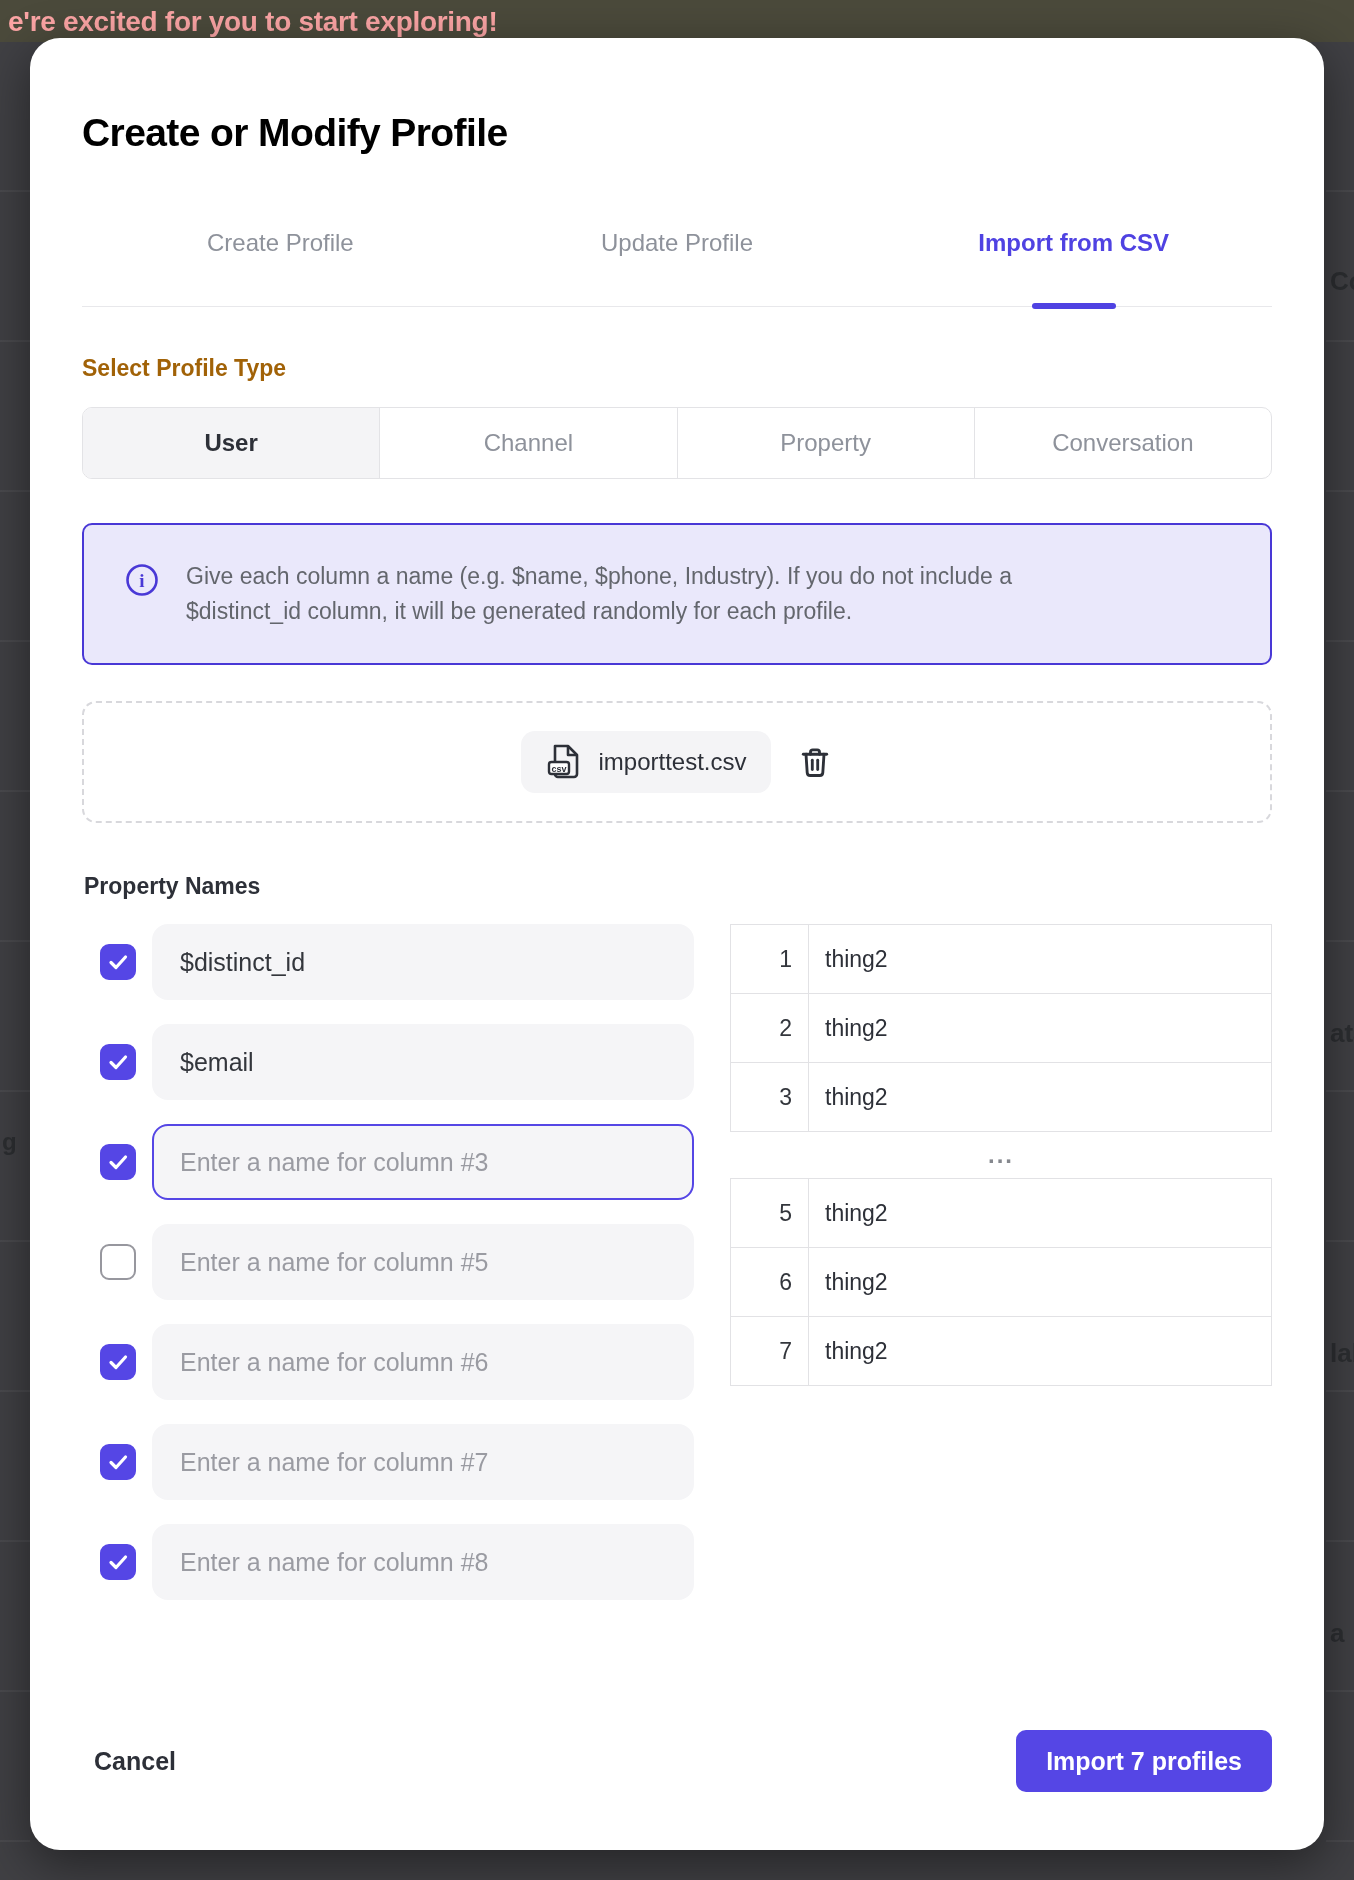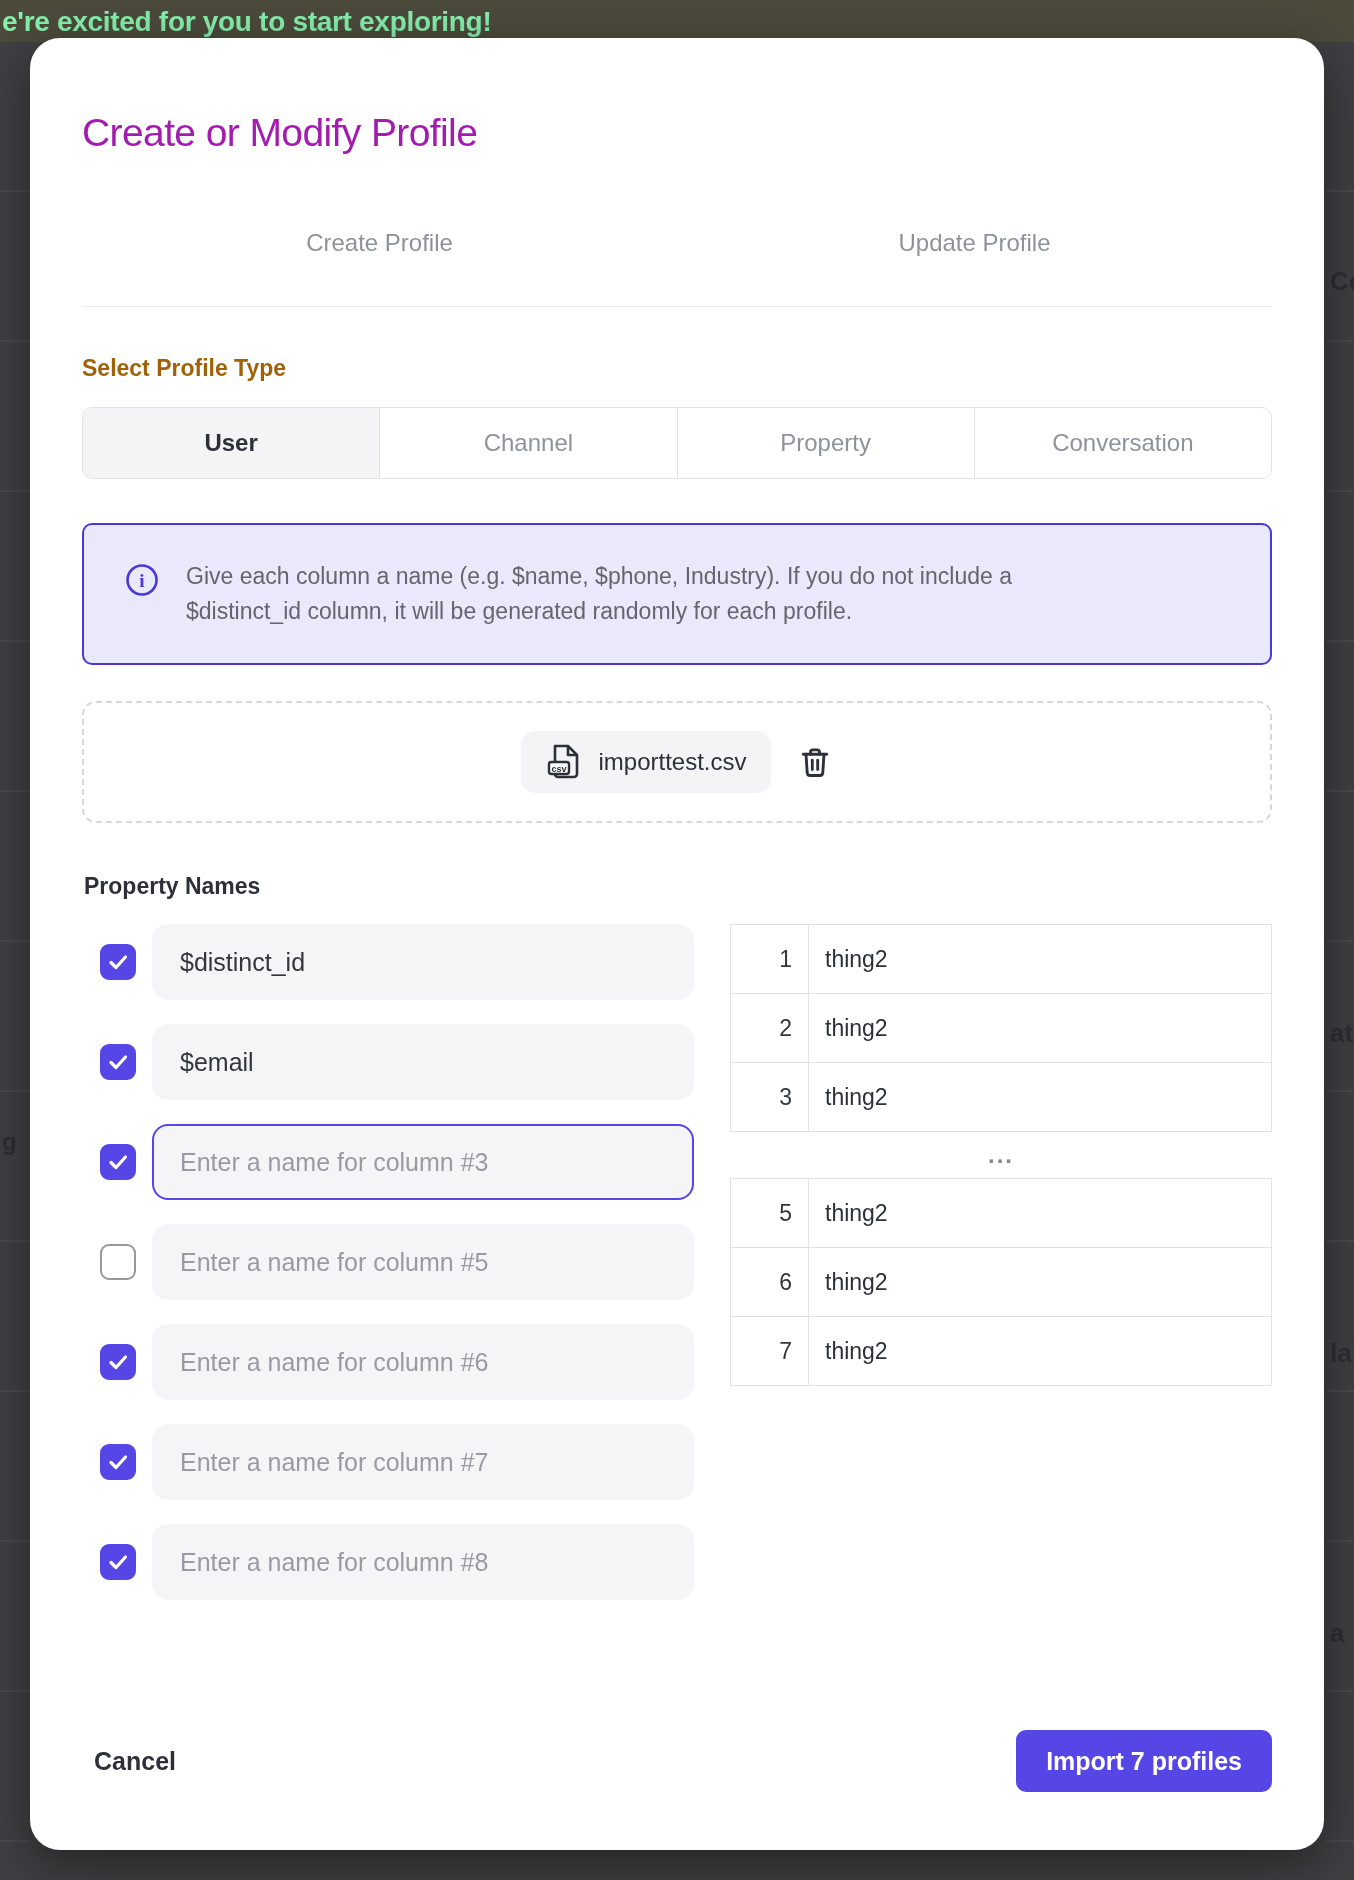--- a/index.html
+++ b/index.html
@@ -5,43 +5,43 @@
   html,body{margin:0;padding:0;}
   body{
     width:1354px;height:1880px;position:relative;overflow:hidden;
     background:#404044;
     font-family:"Liberation Sans",sans-serif;
     -webkit-font-smoothing:antialiased;
   }
   
   .banner{position:absolute;top:0;left:0;right:0;height:42px;background:#4b4a3b;}
   .banner span{
-    position:absolute;top:6px;left:2px;white-space:nowrap;
-    font-size:28px;font-weight:700;color:#86efac;letter-spacing:-0.3px;
+    position:absolute;top:6px;left:8px;white-space:nowrap;
+    font-size:28px;font-weight:700;color:#fca5a5;letter-spacing:-0.3px;
   }
   .sliver{
     position:absolute;top:42px;bottom:0;
     background:repeating-linear-gradient(to bottom,transparent 0 148px,rgba(255,255,255,0.05) 148px 150px);
   }
   .sliver.left{left:0;width:30px;}
   .sliver.right{right:0;width:28px;}
   .frag{position:absolute;color:#2c2e31;font-weight:700;font-size:26px;z-index:1;}
   .rf{left:1330px;}
   .rf0{top:266px}.rf1{top:1018px}.rf2{top:1338px}.rf3{top:1618px}
   .lf{left:2px;top:1128px;font-size:24px;}
 
   
   .modal{
     position:absolute;left:30px;top:38px;width:1294px;height:1812px;
     background:#ffffff;border-radius:30px;box-sizing:border-box;
     padding:0 52px;box-shadow:0 14px 50px rgba(0,0,0,.45);z-index:2;
   }
   h1.title{
-    margin:70px 0 0;font-size:39px;line-height:50px;font-weight:400;
-    color:#a21caf;letter-spacing:-0.6px;
+    margin:70px 0 0;font-size:39px;line-height:50px;font-weight:700;
+    color:#000000;letter-spacing:-0.6px;
   }
 
   
   .tabs{display:flex;margin-top:70px;border-bottom:1px solid #e8e8eb;}
   .tab{
     flex:1;text-align:center;font-size:24px;color:#8e929b;
     padding-bottom:48px;line-height:30px;position:relative;cursor:pointer;
   }
   .tab.active{color:var(--accent-tab,#4f42e2);font-weight:600;}
   .tab.active::after{
@@ -159,20 +159,21 @@
   </div>
 <span class="frag lf">g</span>
 
 <div class="modal">
 
   <h1 class="title">Create or Modify Profile</h1>
 
   <div class="tabs" id="tabs">
       <div class="tab">Create Profile</div>
       <div class="tab">Update Profile</div>
+      <div class="tab active">Import from CSV</div>
     </div>
 
   <div class="spt">Select Profile Type</div>
 
   <div class="seg" id="seg">
       <div class="seg-cell selected">User</div>
       <div class="seg-cell">Channel</div>
       <div class="seg-cell">Property</div>
       <div class="seg-cell">Conversation</div>
     </div>

